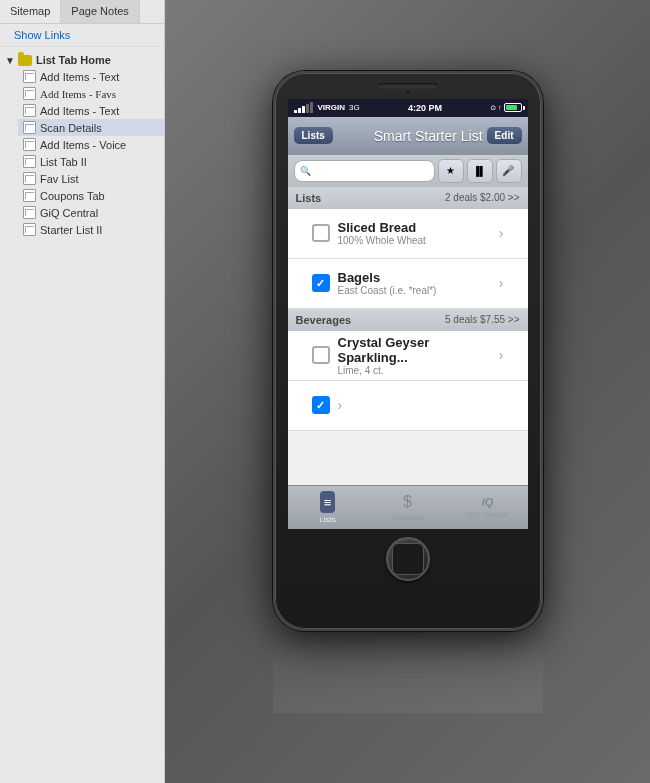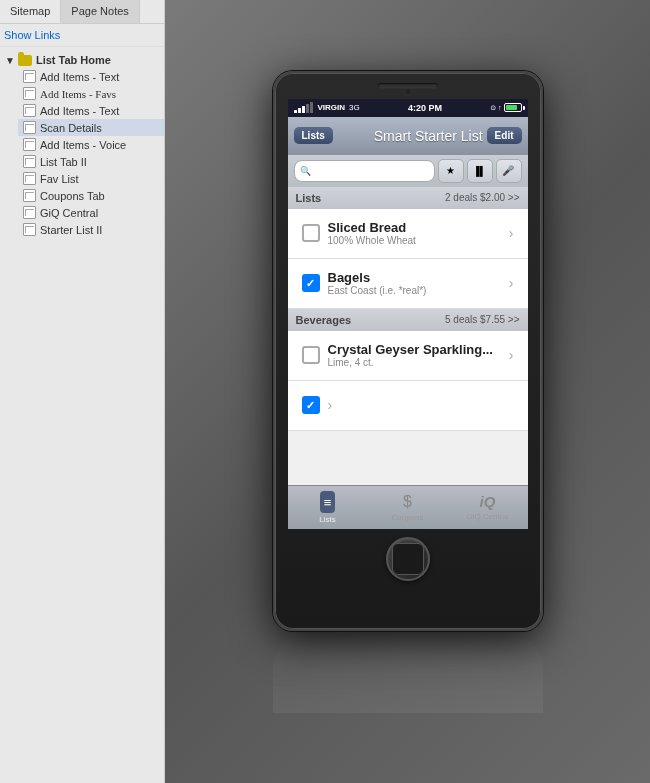--- a/index.html
+++ b/index.html
@@ -36,21 +36,21 @@
       cursor: pointer;
       color: #333;
     }
 
     .sidebar-tab.active {
       background: #e8e8e8;
       border-bottom: 1px solid #e8e8e8;
     }
 
     .sidebar-actions {
-      padding: 5px 4px;
+      padding: 5px 14px;
       font-size: 11px;
       color: #0066cc;
       cursor: pointer;
       border-bottom: 1px solid #ddd;
     }
 
     .tree-container {
       padding: 5px 0;
       overflow-y: auto;
       flex: 1;
@@ -138,21 +138,21 @@
     .phone-wrapper {
       display: flex;
       flex-direction: column;
       align-items: center;
     }
 
     .phone {
       width: 270px;
       height: 560px;
       background: linear-gradient(180deg, #2a2a2a 0%, #1a1a1a 100%);
-      border-radius: 20px;
+      border-radius: 32px;
       border: 2px solid #444;
       box-shadow: 0 0 0 1px #111, 0 10px 40px rgba(0,0,0,0.8), inset 0 0 0 1px #555;
       display: flex;
       flex-direction: column;
       align-items: center;
       padding: 10px 8px;
       position: relative;
     }
 
     
@@ -377,21 +377,21 @@
     .section-deals {
       font-size: 10px;
       color: #555;
     }
 
     .list-item {
       background: #fff;
       border-bottom: 1px solid #ddd;
       display: flex;
       align-items: center;
-      padding: 0 14px;
+      padding: 0 24px;
       height: 50px;
       gap: 8px;
     }
 
     .item-checkbox {
       width: 18px;
       height: 18px;
       border: 2px solid #aaa;
       border-radius: 3px;
       flex-shrink: 0;
@@ -665,21 +665,21 @@
             <div class="tab-icon-bg">
               <span class="tab-icon" style="color:#fff;font-size:13px;">≡</span>
             </div>
             <span class="tab-label">Lists</span>
           </div>
           <div class="tab-item">
             <span class="tab-icon">$</span>
             <span class="tab-label">Coupons</span>
           </div>
           <div class="tab-item">
-            <span class="tab-icon" style="font-size:15px; font-style:italic; font-weight:bold;">iQ</span>
+            <span class="tab-icon" style="font-size:11px; font-style:italic; font-weight:bold;">iQ</span>
             <span class="tab-label">GiQ Central</span>
           </div>
         </div>
       </div>
 
       <div class="home-button">
         <div class="home-button-inner"></div>
       </div>
     </div>
     <div class="phone-reflection"></div>

